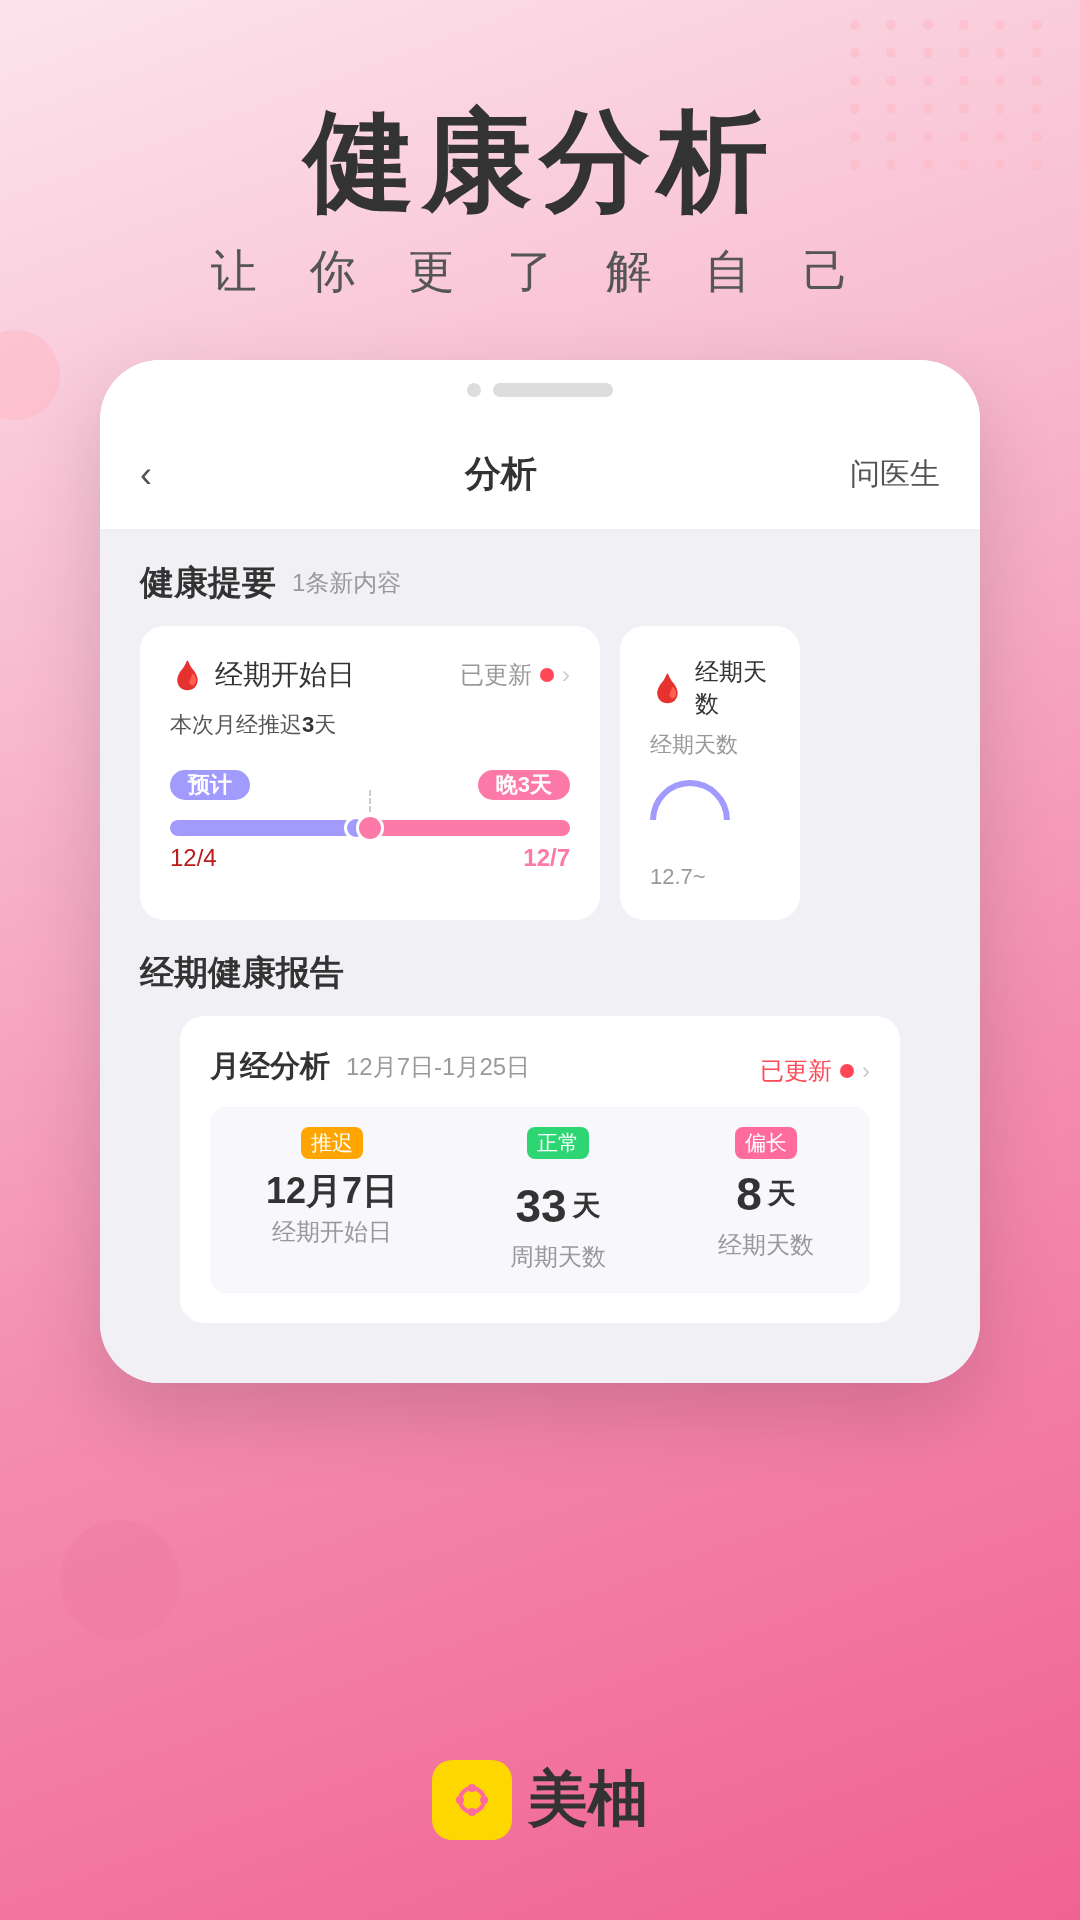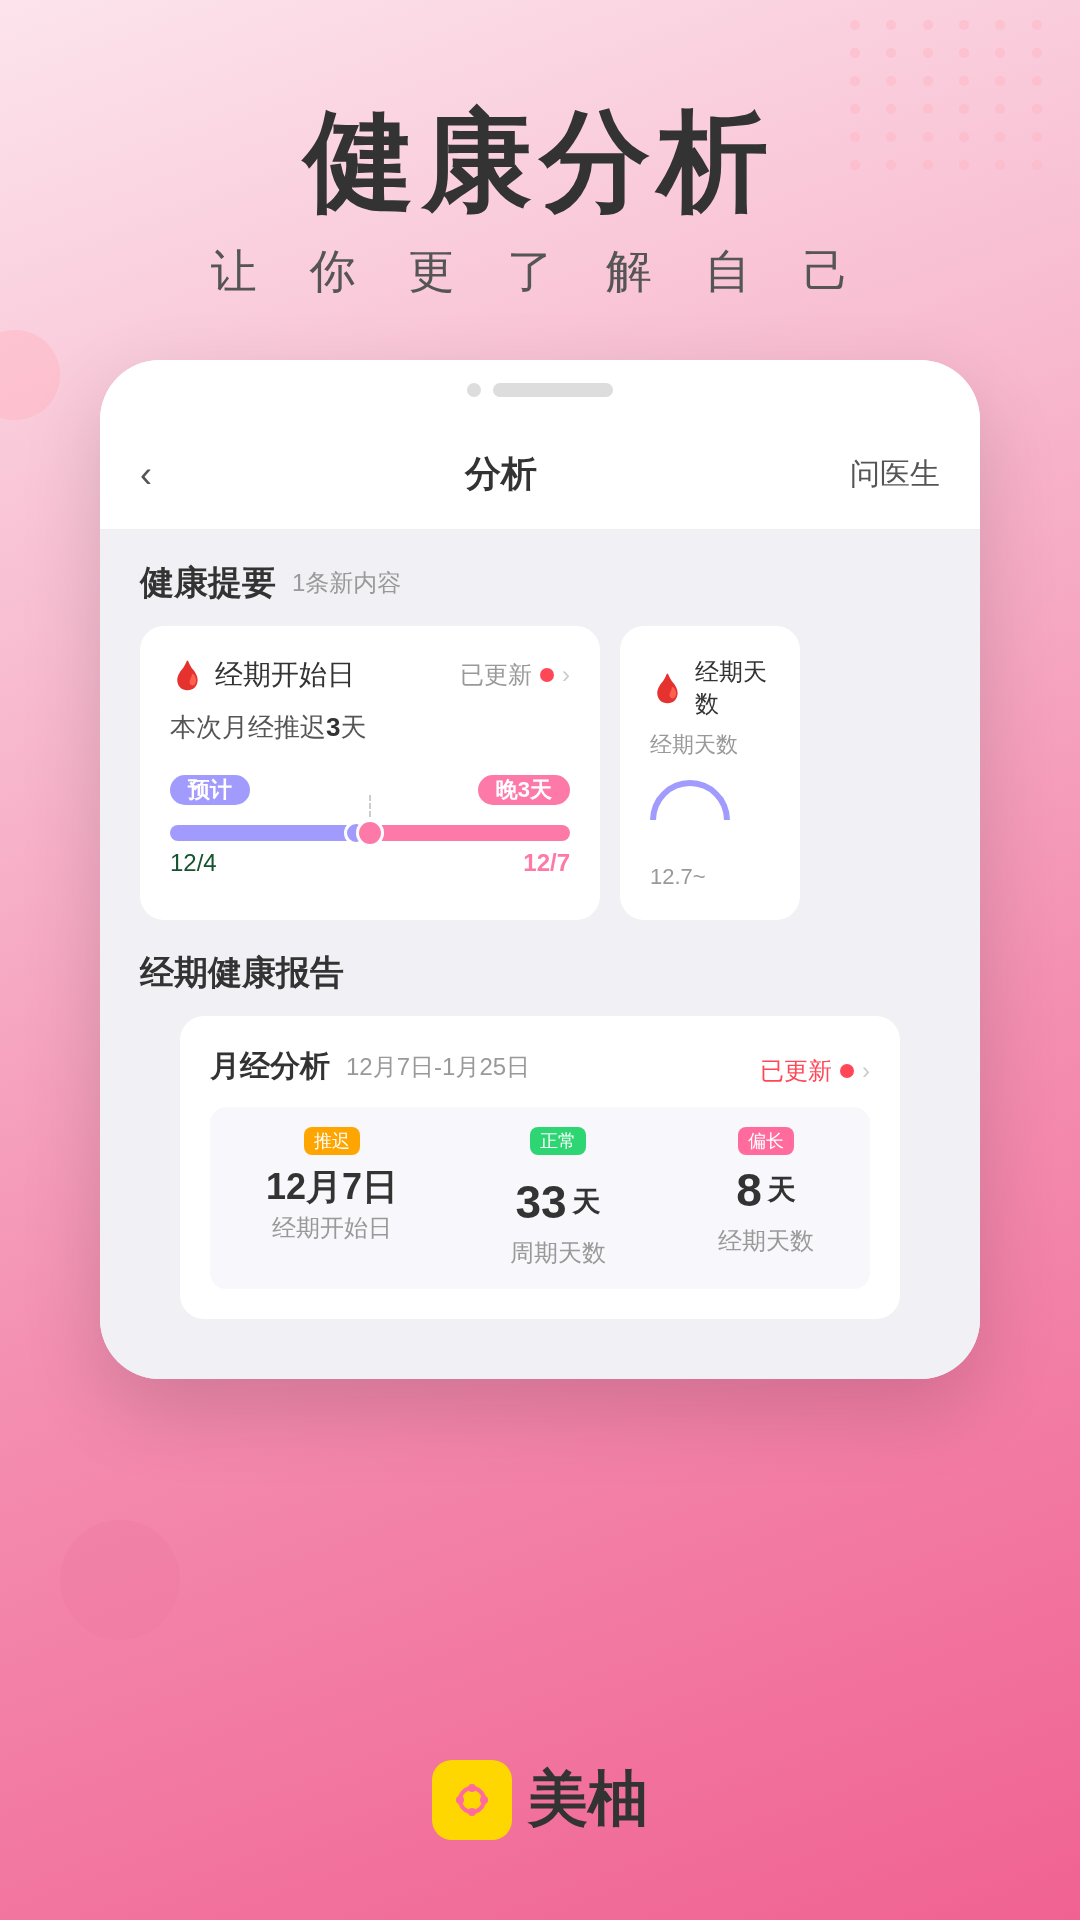--- a/index.html
+++ b/index.html
@@ -224,21 +224,21 @@
       border-radius: 50%;
       background: #ff4757;
     }
 
     .chevron {
       color: #ccc;
       font-size: 24px;
     }
 
     .card-desc {
-      font-size: 26px;
+      font-size: 22px;
       color: #555;
       margin-bottom: 30px;
     }
 
     .card-desc strong {
       color: #333;
     }
 
     
     .timeline-container {
@@ -301,21 +301,21 @@
     }
 
     .timeline-dates {
       display: flex;
       justify-content: space-between;
       margin-top: 8px;
     }
 
     .timeline-date {
       font-size: 24px;
-      color: #14532d;
+      color: #b91c1c;
       text-align: center;
     }
 
     .timeline-date.active {
       color: #fd79a8;
       font-weight: 600;
     }
 
     
     .partial-arc {
@@ -405,21 +405,21 @@
       font-size: 28px;
       color: #333;
       font-weight: 600;
       margin-top: 8px;
     }
 
     .stat-badge {
       display: inline-block;
       padding: 2px 10px;
       border-radius: 8px;
-      font-size: 18px;
+      font-size: 21px;
       color: #fff;
       margin-bottom: 4px;
     }
 
     .badge-orange { background: #ffa502; }
     .badge-green { background: #2ed573; }
     .badge-pink { background: #ff6b9d; }
 
     .stat-label {
       font-size: 24px;

